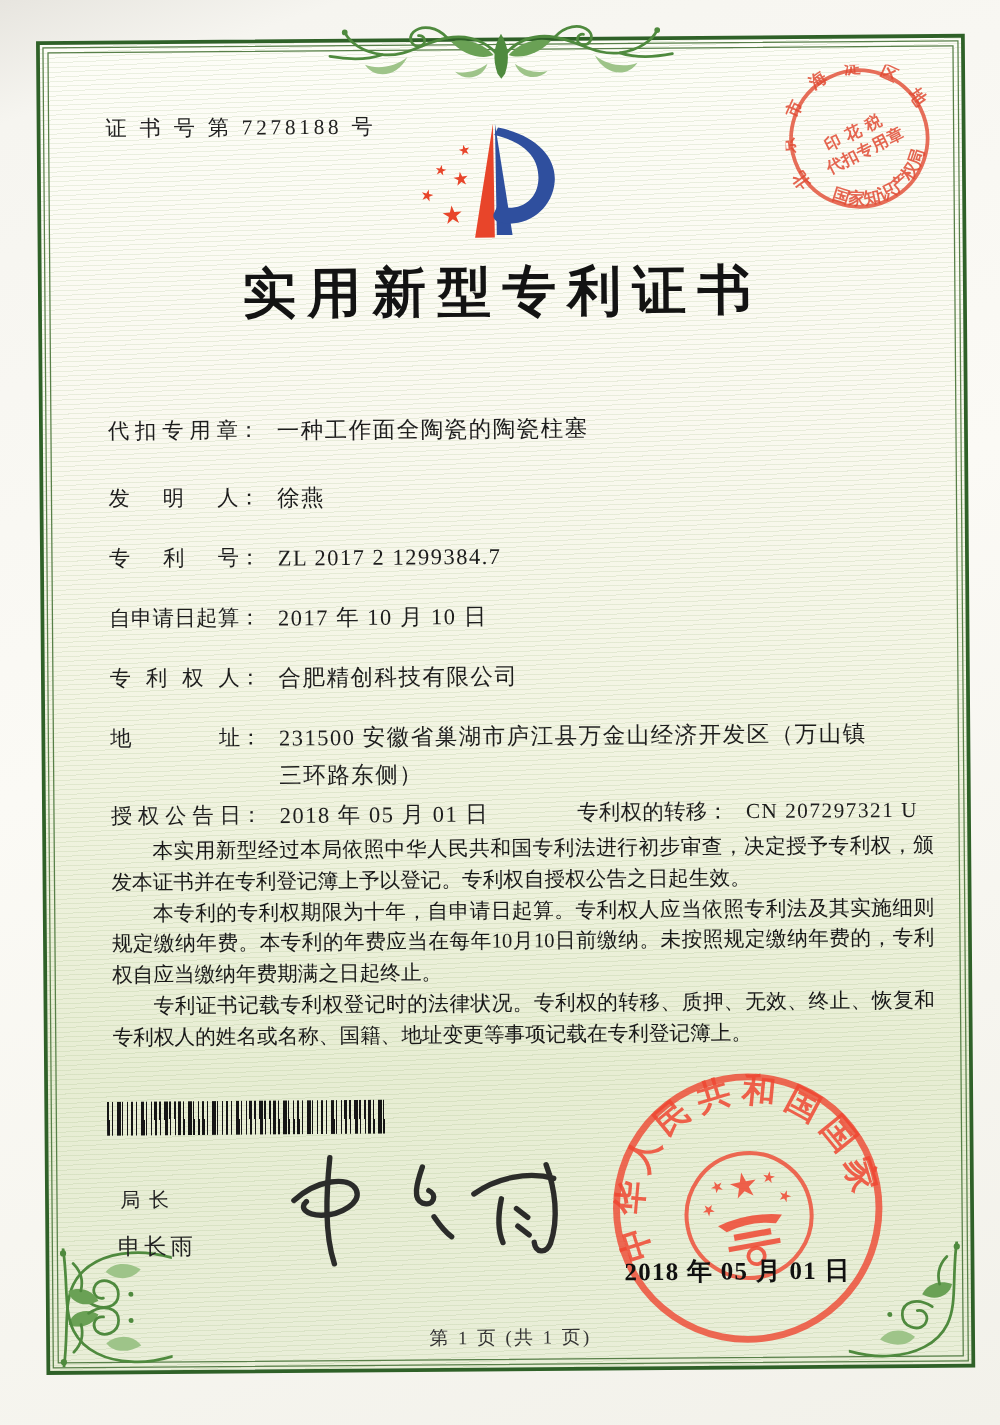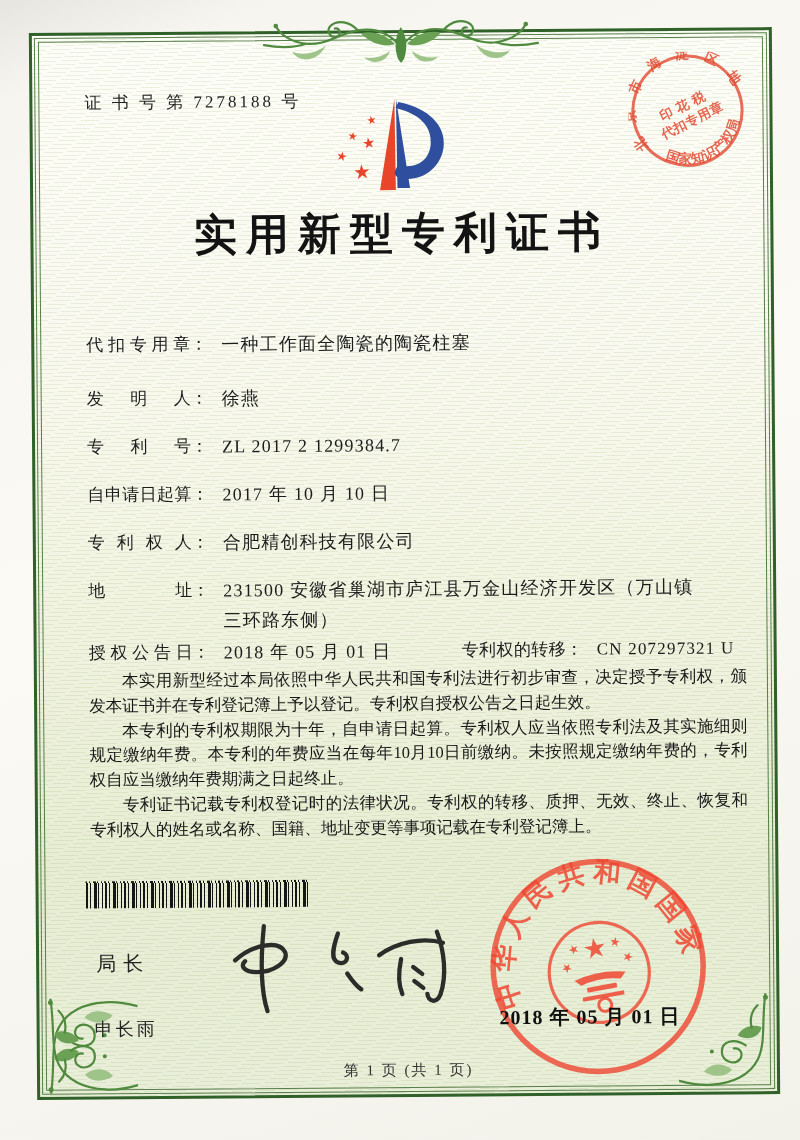--- a/index.html
+++ b/index.html
@@ -26,22 +26,22 @@
   .flabel{flex:0 0 104px;font-size:17px;line-height:30px;text-align:justify;text-align-last:justify;text-justify:inter-character;}
   .fcolon{font-size:17px;line-height:30px;}
   .fval{margin-left:14px;font-size:18px;letter-spacing:1.2px;line-height:30px;}
   .addr .fval{max-width:478px;}
   .fgroup{display:flex;align-items:flex-start;}
   .fgroup.g1{flex:0 0 373px;}
   .paras{left:52px;top:634px;width:658px;font-size:16.5px;line-height:24.8px;color:#181818;text-align:justify;}
   .paras p{margin:0;text-indent:2em;}
   .barcode{left:47px;top:846px;width:224px;height:27px;
     background:repeating-linear-gradient(90deg,#151515 0 2px,rgba(0,0,0,0) 2px 4px,#151515 4px 5px,rgba(0,0,0,0) 5px 8px,#151515 8px 11px,rgba(0,0,0,0) 11px 12px,#151515 12px 13px,rgba(0,0,0,0) 13px 16px,#151515 16px 17px,rgba(0,0,0,0) 17px 19px);}
-  .officer-title{left:57px;top:915px;font-family:Liberation Sans, sans-serif;font-size:20px;letter-spacing:7px;color:#222;}
-  .officer-name{left:55px;top:950px;font-family:"Liberation Sans",sans-serif;font-size:18px;letter-spacing:3px;color:#222;margin-top:32px;}
+  .officer-title{left:57px;top:915px;font-family:Liberation Sans, sans-serif;font-size:16px;letter-spacing:7px;color:#222;}
+  .officer-name{left:55px;top:950px;font-family:"Liberation Sans",sans-serif;font-size:18px;letter-spacing:3px;color:#222;}
   .footer{left:0;top:1028px;width:100%;text-align:center;font-size:15px;letter-spacing:2px;color:#333;}
   .sig{left:162px;top:882px;z-index:7;}
   .seal{left:437px;top:813px;z-index:5;}
   .seal-date{left:460px;top:972px;font-size:20px;font-weight:700;letter-spacing:1px;color:#101010;z-index:6;}
   .stamp{left:596px;top:21px;z-index:4;}
   .logo{left:300px;top:62px;}
   .orn-top{left:228px;top:-16px;}
   .corner-bl{left:3px;bottom:3px;}
   .corner-br{right:3px;bottom:3px;}
   .stamp text,.seal text{font-family:"Liberation Serif",serif;font-weight:bold;}

